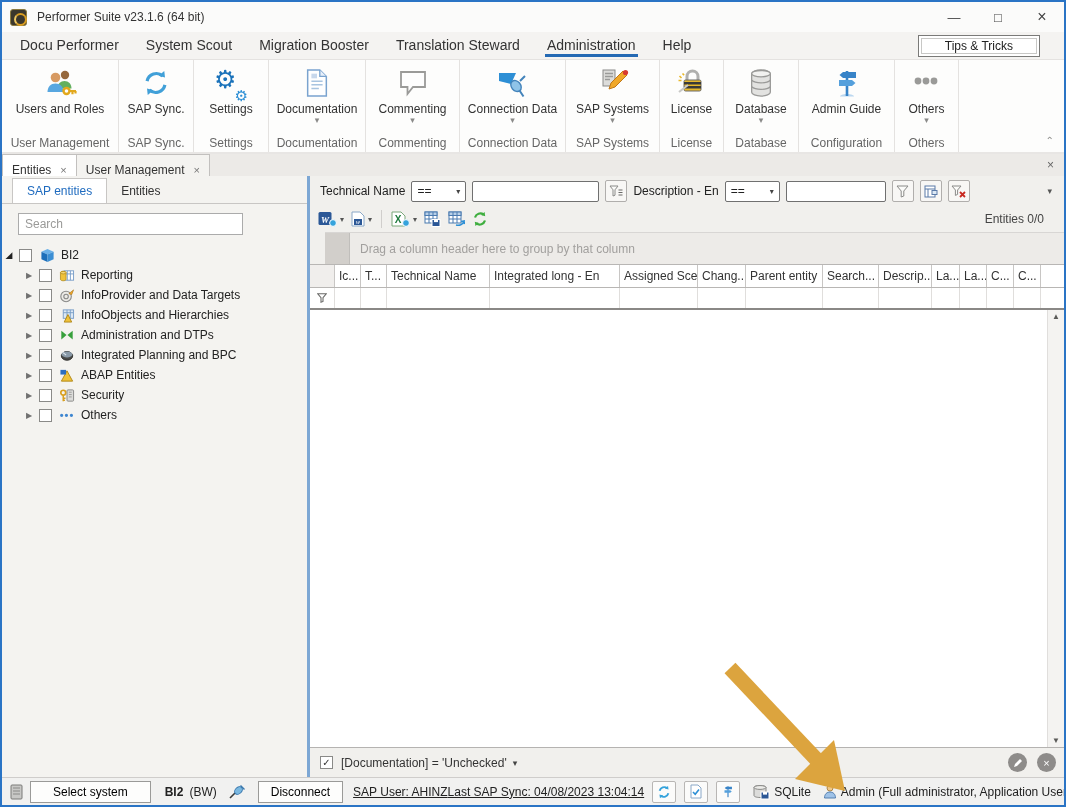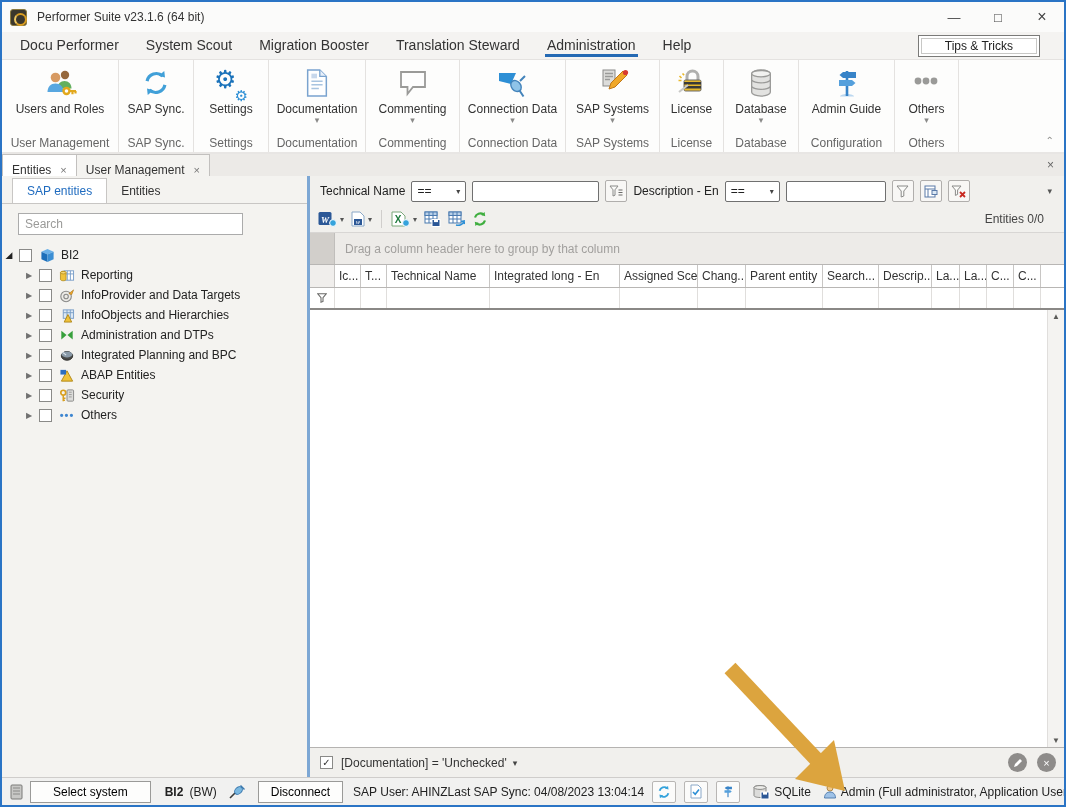--- a/index.html
+++ b/index.html
@@ -69,21 +69,21 @@
   .combo .caret { margin-left:auto; font-size:8px; color:#444; }
   .ftext { width:127px; height:21px; background:#fff; border:1px solid #707070; border-radius:2px; font-size:12px; padding:0 4px; font-family:"Liberation Sans",sans-serif; }
   .ftext.second { width:100px; }
   .fbtn { width:22px; height:22px; background:#f8f7f5; border:1px solid #b0aeac; border-radius:2px; display:flex; align-items:center; justify-content:center; }
   .frcaret { margin-left:auto; margin-right:6px; font-size:9px; color:#555; }
   .toolbar { height:26px; display:flex; align-items:center; gap:7px; padding-left:8px; }
   .tbtn { display:flex; align-items:center; gap:3px; }
   .tbtn .dd { font-size:8px; color:#555; }
   .tsep { width:1px; height:18px; background:#d0cecc; margin:0 2px; }
   .tcount { margin-left:auto; margin-right:20px; font-size:12px; color:#444; }
-  .groupby { height:32px; background:#edebe8; border-top:1px solid #d8d6d4; display:flex; align-items:stretch; }
+  .groupby { height:32px; background:#edebe8; border-top:1px solid #d8d6d4; display:flex; align-items:stretch;margin-left:15px; }
   .gb-ind { width:25px; background:#d2cfcb; border-right:1px solid #c0bebb; }
   .gb-text { font-size:12px; color:#a2a09e; align-self:center; padding-left:10px; }
   .hdrrow { height:24px; display:flex; background:#fff; border-top:1px solid #b8b6b4; border-bottom:1px solid #b8b6b4;justify-content:space-between; }
   .hcell { border-right:1px solid #c8c6c4; font-size:12px; color:#333; display:flex; align-items:center; padding:0 4px; overflow:hidden; white-space:nowrap; flex-shrink:0; }
   .hcell.ind { background:#f0eeec; }
   .filt2 { height:22px; display:flex; background:#fff; border-bottom:2px solid #8a8886; }
   .fcell { border-right:1px solid #e0dedc; flex-shrink:0; display:flex; align-items:center; justify-content:center; }
   .gridbody { flex:1; background:#fff; display:flex; }
   .gb-space { flex:1; }
   .vscroll { width:17px; background:#f4f3f1; border-left:1px solid #e0dedc; display:flex; flex-direction:column; justify-content:space-between; align-items:center; padding:2px 0; }
@@ -94,21 +94,21 @@
   .bficons { margin-left:auto; display:flex; gap:10px; }
   .circbtn { width:19px; height:19px; border-radius:50%; background:#8e8c8a; display:flex; align-items:center; justify-content:center; color:#fff; font-size:11px; }
 
   
   .statusbar { position:absolute; left:0; top:775px; width:100%; height:28px; background:#f1f1f0; border-top:1px solid #cfcdcb; display:flex; align-items:center; font-size:12px; color:#222; padding:0 8px; }
   .sbtn { background:#fdfdfc; border:1px solid #9a9a98; padding:3px 22px; font-size:12px; margin:0 6px; white-space:nowrap; }
   .sbtn.small { padding:3px 12px; }
   .sysname { font-weight:bold; margin-left:8px; }
   .systype { margin:0 6px; }
   .sicon-btn { width:24px; height:22px; border:1px solid #b8b6b4; background:#fbfbfa; display:flex; align-items:center; justify-content:center; margin-left:8px; border-radius:2px; }
-  .sb-text { white-space:nowrap; }
+  .sb-text { white-space:nowrap;text-decoration:underline; }
   .sb-right { display:flex; align-items:center; margin-left:auto; }
   .sb-group { display:flex; align-items:center; gap:4px; margin-left:12px; white-space:nowrap; }
 
   .arrow-overlay { position:absolute; left:0; top:0; width:1066px; height:807px; pointer-events:none; z-index:50; }
 </style>
 </head>
 <body>
 
 <div class="window">
 

